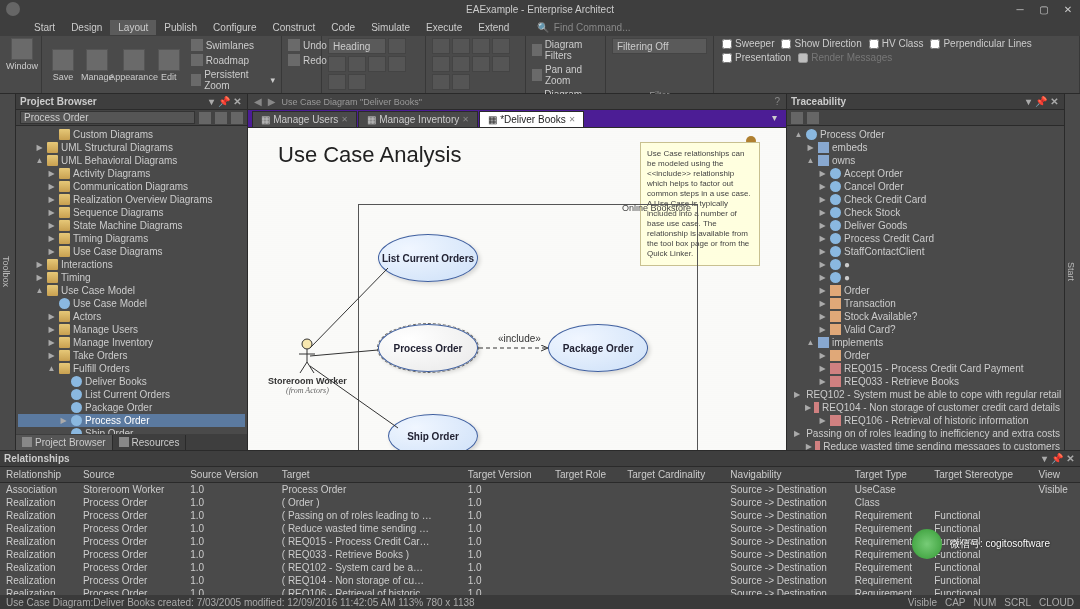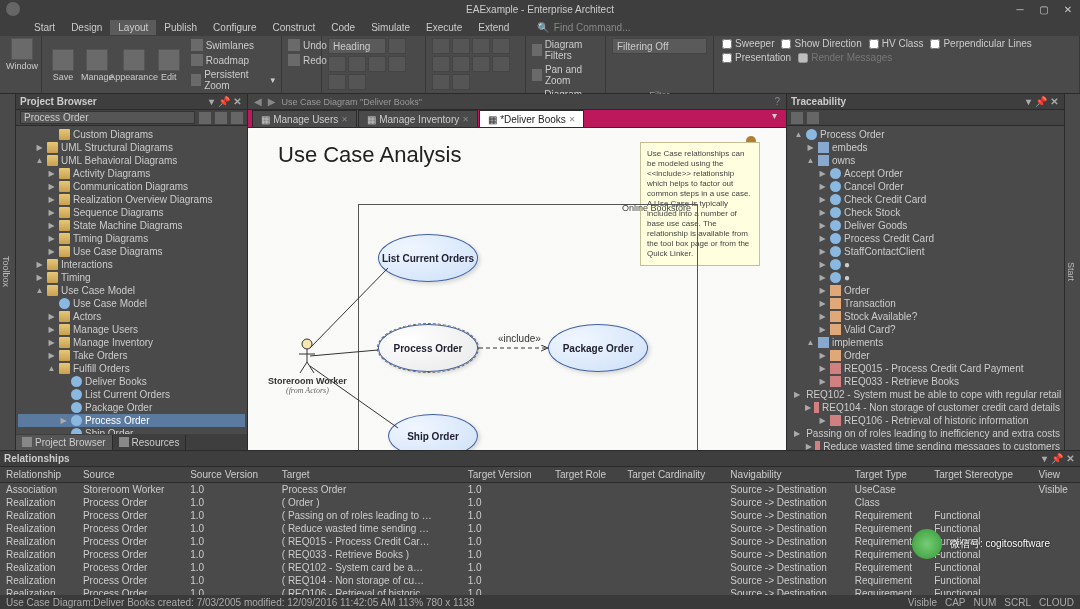--- a/index.html
+++ b/index.html
@@ -52,21 +52,21 @@
 .tree { color: #ccc; }
 .tree .node { display: flex; align-items: center; gap: 3px; padding: 0 2px; height: 13px; white-space: nowrap; cursor: pointer; }
 .tree .node .expand { width: 9px; text-align: center; color: #aaa; font-size: 8px; }
 .tree .node .nicon { width: 11px; height: 11px; background: #b8a062; }
 .tree .node.sel { background: #5b7aa0; color: #fff; }
 .tree .ind { display: inline-block; }
 
 .center { flex: 1; display: flex; flex-direction: column; background: #4a4a4a; }
 .center-top { height: 16px; background: #434343; display: flex; align-items: center; padding: 0 6px; color: #888; border-bottom: 1px solid #2a2a2a; gap: 6px; }
 .center-top .lnk { color: #999; font-size: 9px; }
-.center-tabs { height: 18px; background: #be185d; display: flex; border-bottom: 1px solid #2a2a2a; padding-left: 4px; }
+.center-tabs { height: 18px; background: #4c1d95; display: flex; align-items: center; border-bottom: 1px solid #2a2a2a; padding-left: 4px; }
 .center-tabs .ctab { padding: 2px 8px; background: #4a4a4a; color: #ccc; font-size: 9px; border: 1px solid #2a2a2a; border-bottom: none; margin-right: 1px; display: flex; align-items: center; gap: 3px; cursor: pointer; }
 .center-tabs .ctab.active { background: #fff; color: #222; }
 .center-tabs .ctab .tclose { font-size: 8px; color: #888; }
 .center-tabs .cbtn { margin-left: auto; width: 14px; height: 14px; color: #ccc; }
 .canvas { flex: 1; background: repeating-linear-gradient(0deg,#f9f9f7,#f9f9f7 1px,#fafaf8 1px,#fafaf8 2px); position: relative; overflow: hidden; }
 
 .diagram-title { position: absolute; left: 30px; top: 14px; font-size: 22px; color: #222; }
 .note-box { position: absolute; right: 26px; top: 14px; width: 120px; background: #ffffdf; border: 1px solid #c8c090; padding: 6px; font-size: 8px; color: #444; line-height: 1.25; }
 .note-pin { position: absolute; right: 30px; top: 8px; width: 10px; height: 10px; background: #b08030; border-radius: 50%; }
 .frame { position: absolute; left: 110px; top: 76px; width: 340px; height: 290px; border: 1px solid #555; background: transparent; }

